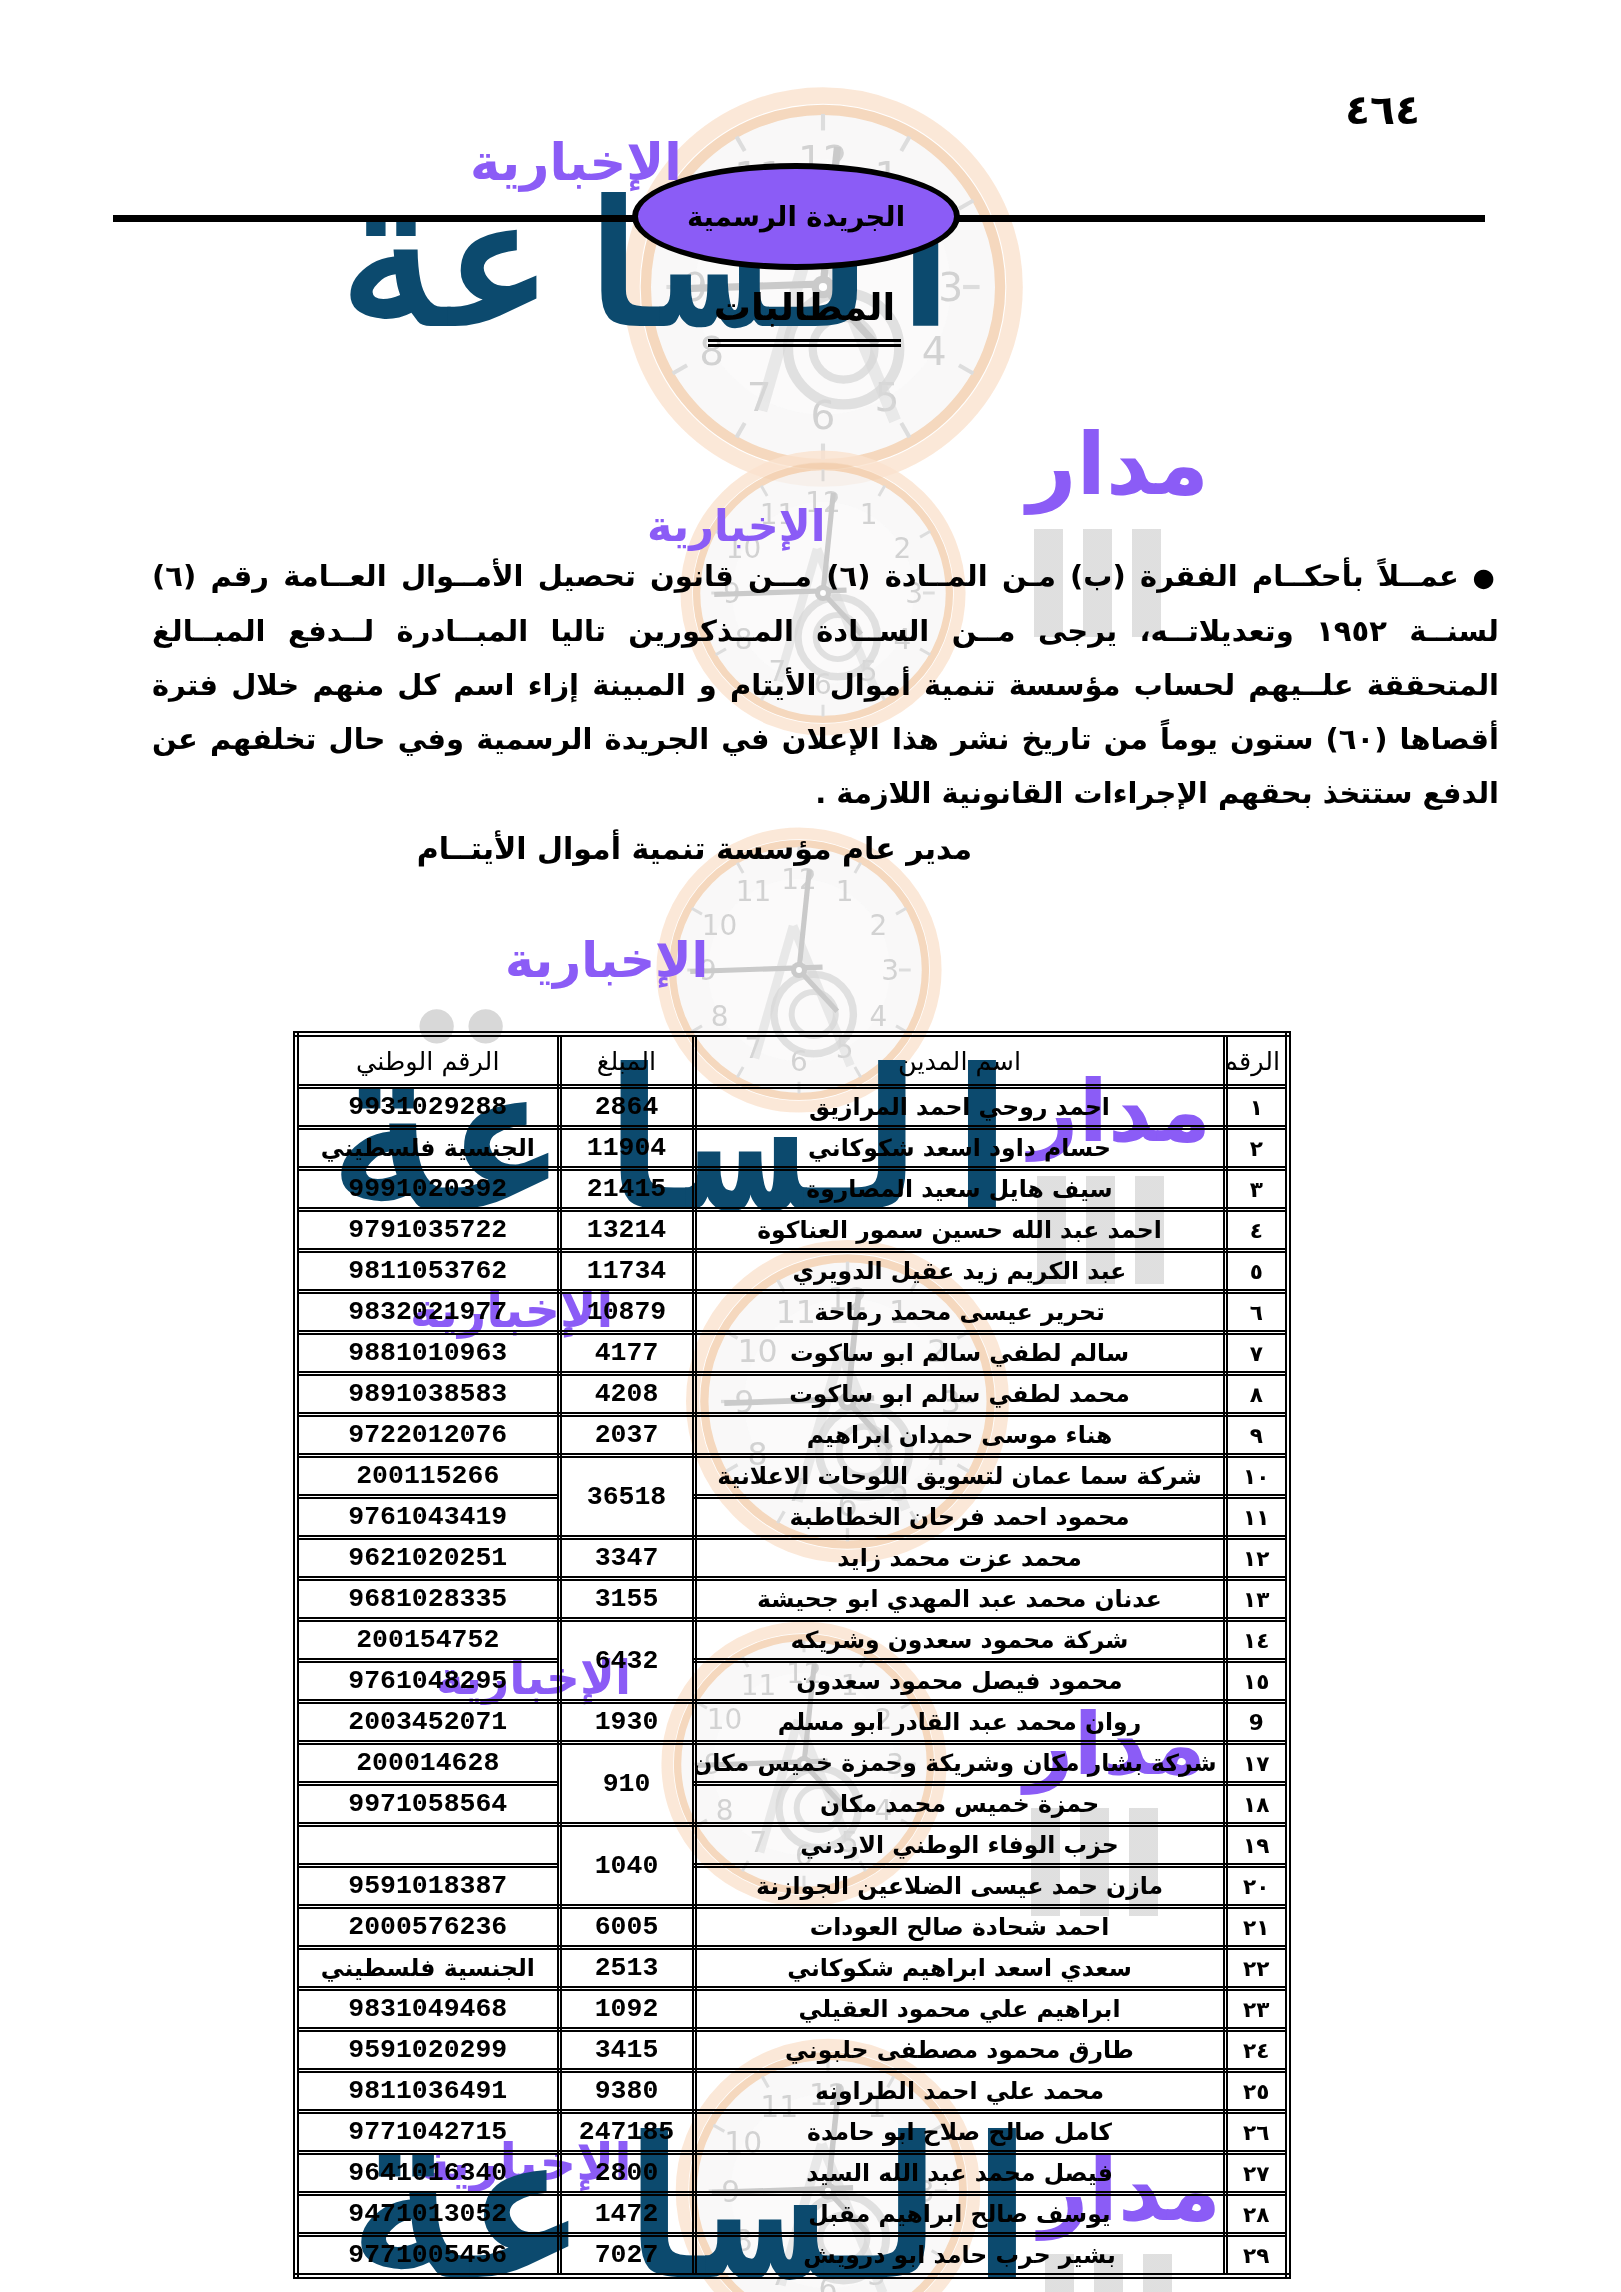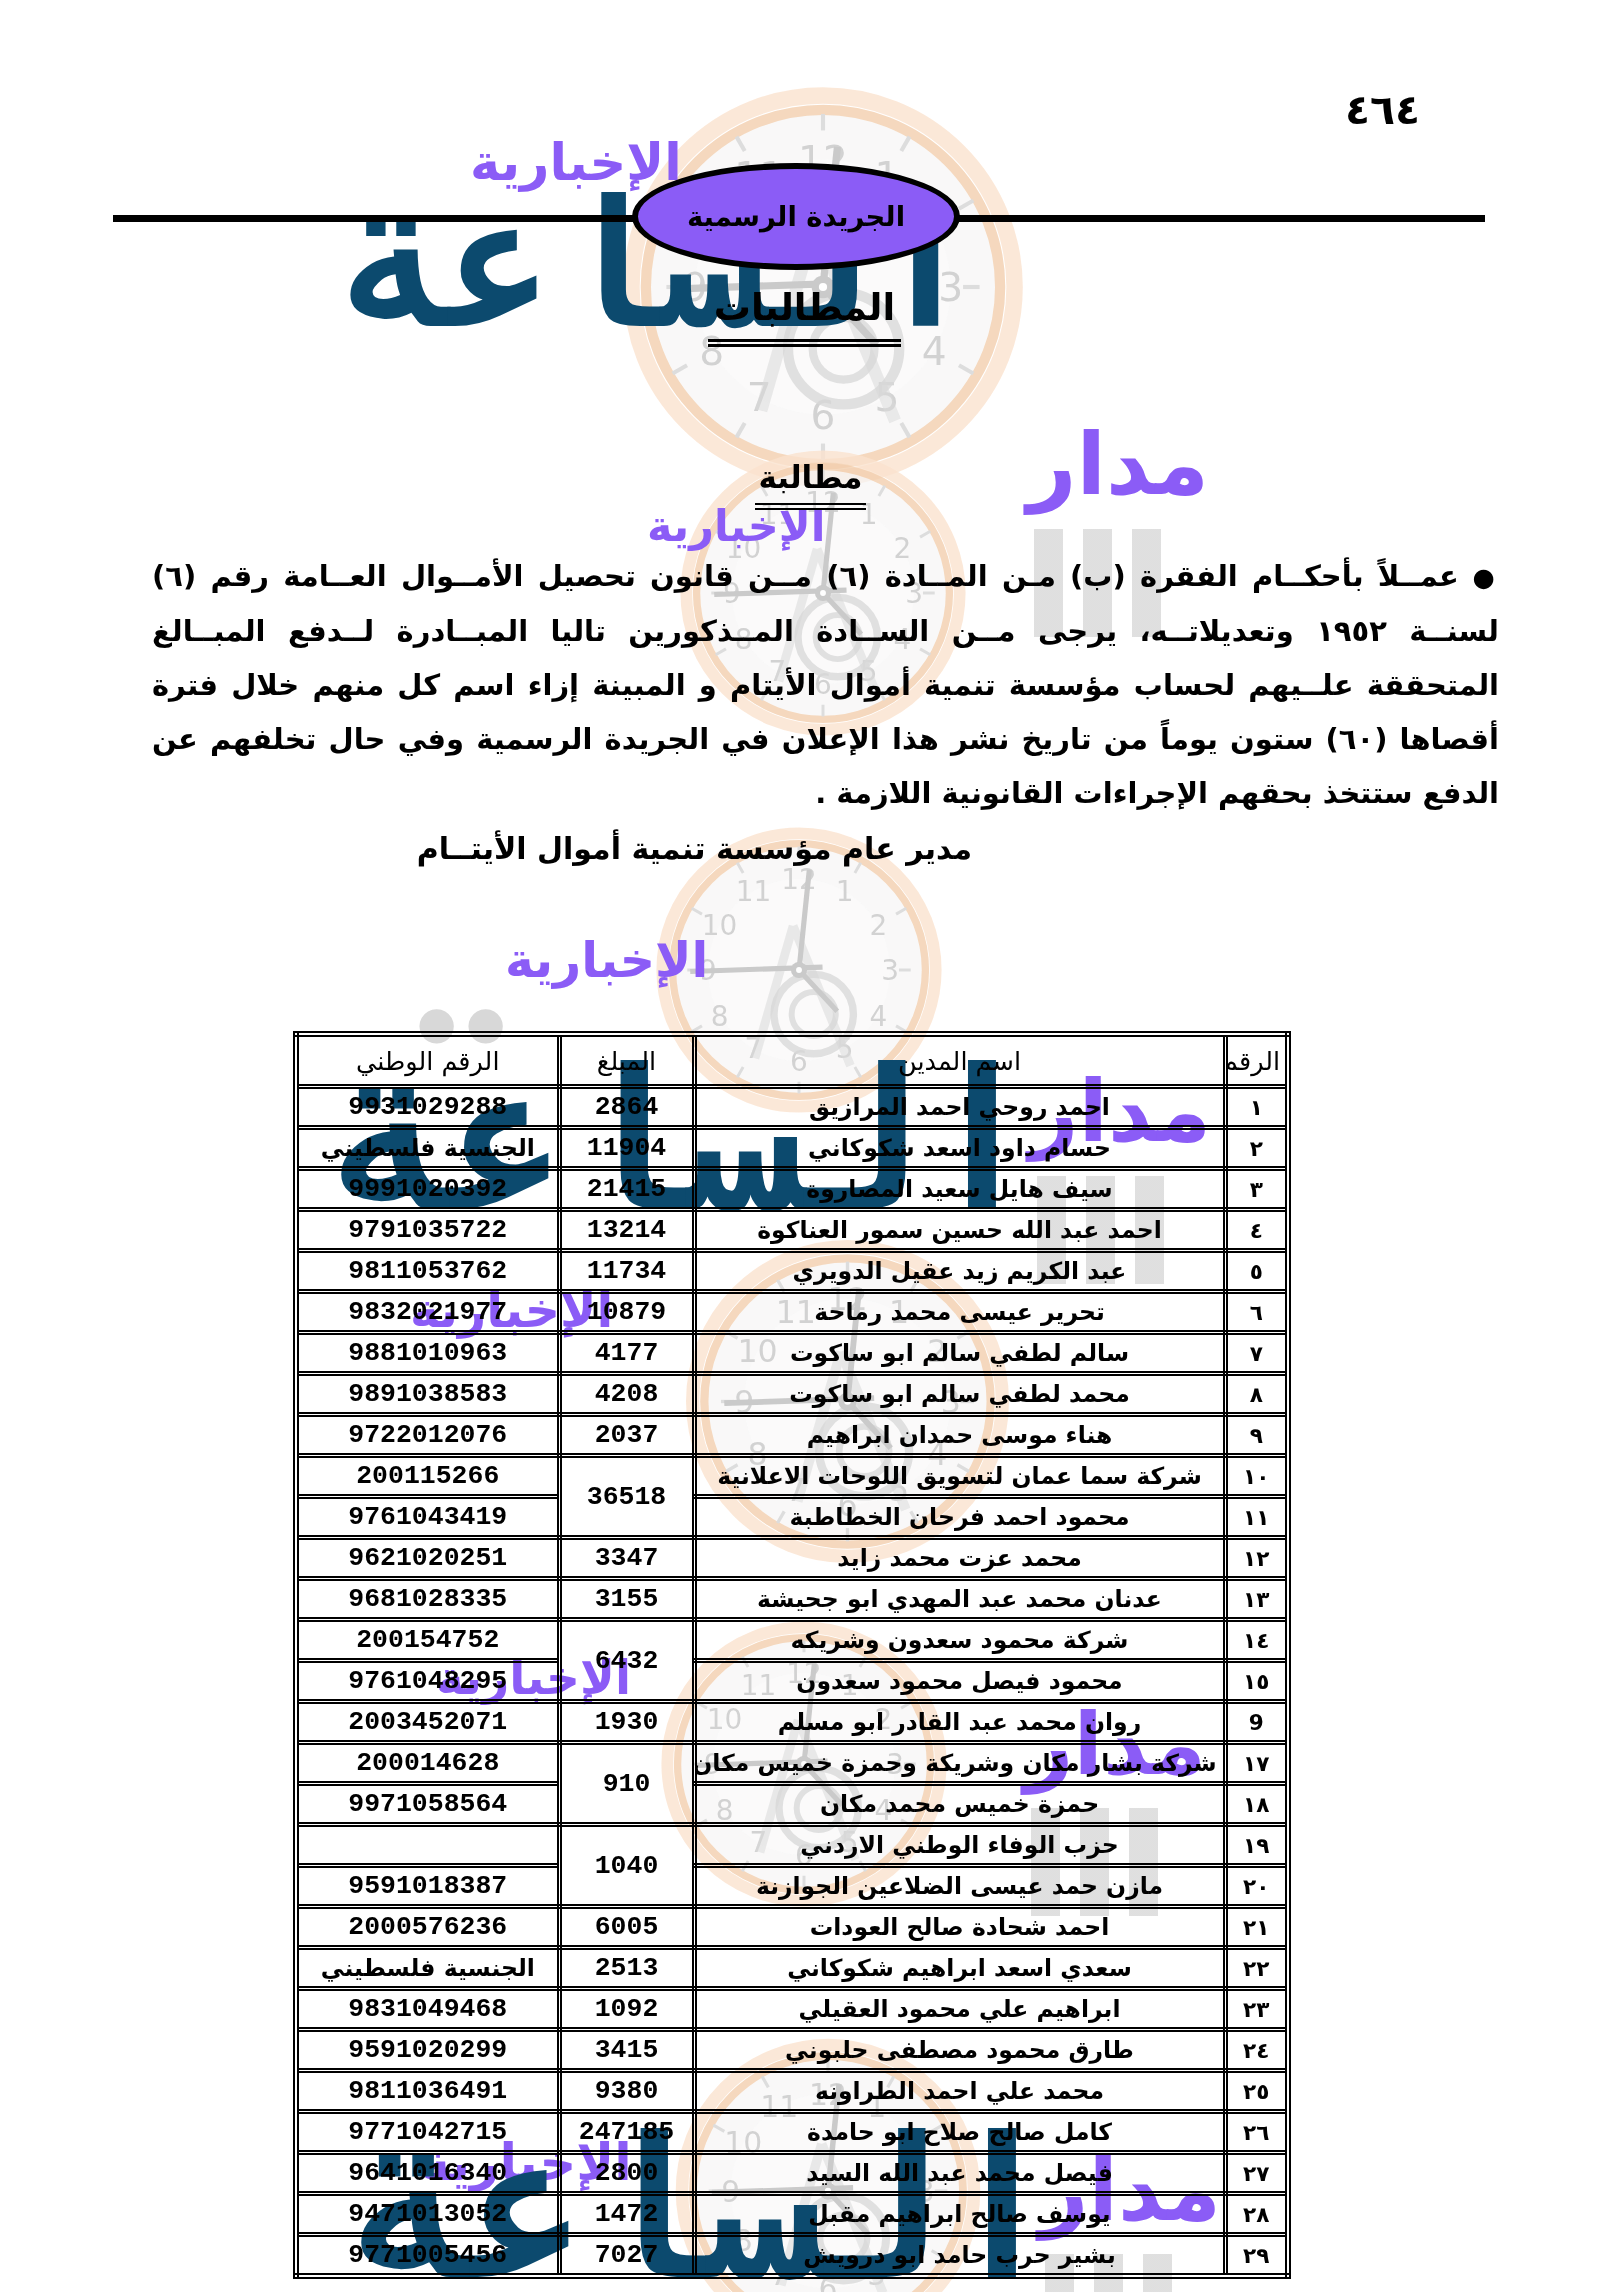--- a/index.html
+++ b/index.html
@@ -176,23 +176,20 @@
     <div class="header-rule"></div>
 
     <div class="gazette-seal">
       <span>الجريدة الرسمية</span>
     </div>
 
     <div class="section-title">
       <span>المطالبات</span>
     </div>
 
-    <div class="sub-title">
-      <span>مطالبة</span>
-    </div>
 
     <div class="notice">
       <span class="bullet">●</span><span>عمــلاً بأحكــام الفقرة (ب) مـن المــادة (٦) مــن قانون تحصيل الأمــوال العــامة رقم (٦) لسنــة ١٩٥٢ وتعديلاتــه، يرجى مــن الســادة المــذكورين تاليا المبــادرة لــدفع المبــالغ المتحققة علــيهم لحساب مؤسسة تنمية أموال الأيتام و المبينة إزاء اسم كل منهم خلال فترة أقصاها (٦٠) ستون يوماً من تاريخ نشر هذا الإعلان في الجريدة الرسمية وفي حال تخلفهم عن الدفع ستتخذ بحقهم الإجراءات القانونية اللازمة .</span>
     </div>
 
     <div class="sig-line sig-1">مدير عام مؤسسة تنمية أموال الأيتــام</div>
 
     <table class="claims">
       <colgroup>
         <col style="width:63px">

